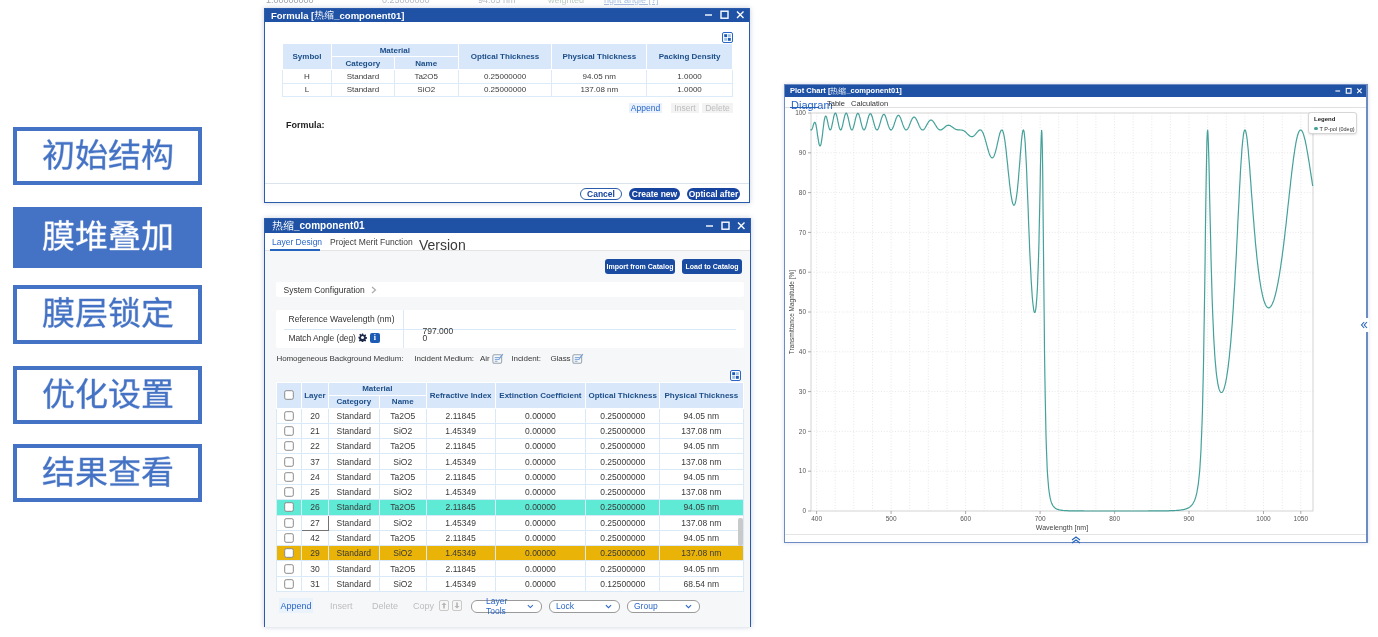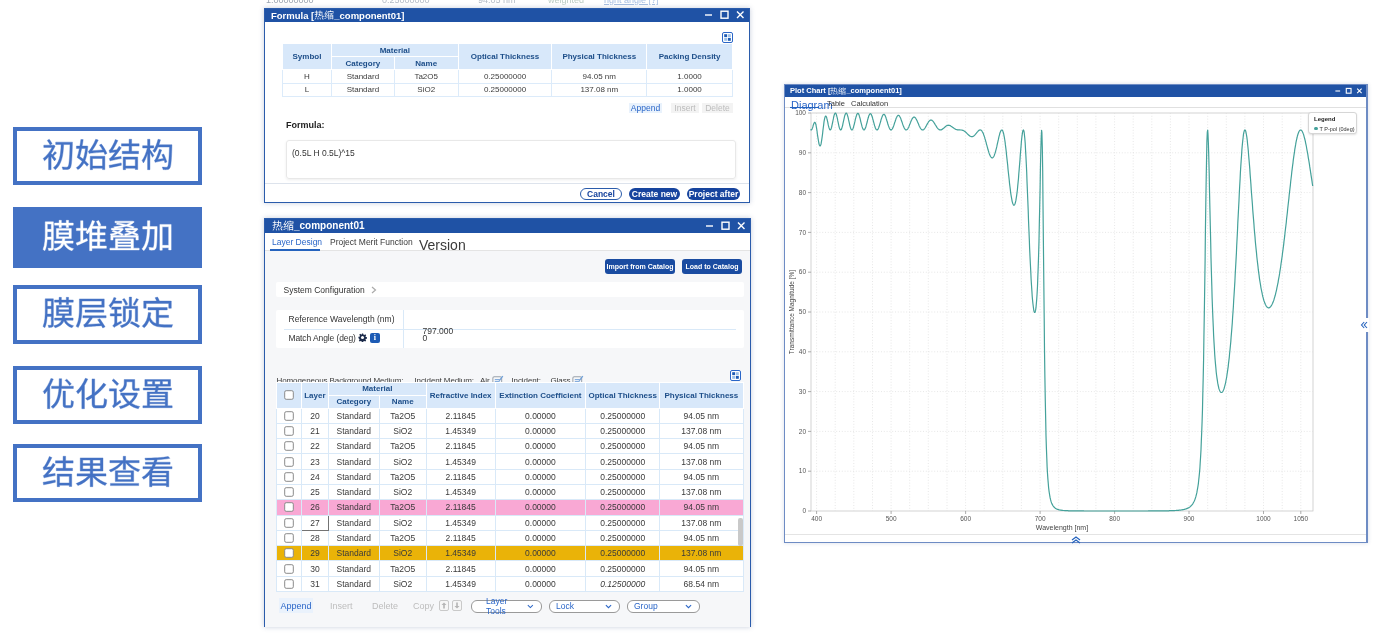--- a/index.html
+++ b/index.html
@@ -160,27 +160,24 @@
             <td style="border:1px solid #dcebfa;">0.25000000</td>
             <td style="border:1px solid #dcebfa;">137.08 nm</td>
             <td style="border:1px solid #dcebfa;">1.0000</td>
           </tr>
  </tbody>
       </table>
  <div class="abs" style="left:364px;top:94px;width:33px;height:10px;background:#e9f2fc;color:#2a66c8;font-size:8.5px;display:flex;align-items:center;justify-content:center;">Append</div>
  <div class="abs" style="left:406px;top:94px;width:28px;height:10px;background:#f3f3f3;color:#bcbcbc;font-size:8.5px;display:flex;align-items:center;justify-content:center;">Insert</div>
  <div class="abs" style="left:437px;top:94px;width:31px;height:10px;background:#f3f3f3;color:#bcbcbc;font-size:8.5px;display:flex;align-items:center;justify-content:center;">Delete</div>
  <div class="abs" style="left:21px;top:111px;font-size:9px;font-weight:bold;color:#222;">Formula:</div>
- <div class="abs" style="left:21px;top:131px;width:450px;height:39px;border:1px solid #e8e8e8;border-radius:3px;box-shadow:0 1px 3px rgba(0,0,0,0.07);">
-   <div class="abs" style="left:5px;top:7px;font-size:8.5px;color:#333;">(0.5L H 0.5L)^15</div>
- </div>
  <div class="abs" style="left:0;top:174px;width:484px;border-top:1px solid #dde3ec;"></div>
  <div class="abs" style="left:315px;top:179px;width:42px;height:11.5px;border:1px solid #2b5cab;border-radius:6px;color:#17449e;font-size:8.5px;font-weight:bold;display:flex;align-items:center;justify-content:center;background:#fff;">Cancel</div>
  <div class="abs" style="left:364px;top:179px;width:51px;height:11.5px;background:#17449e;border-radius:6px;color:#fff;font-size:8.5px;font-weight:bold;display:flex;align-items:center;justify-content:center;">Create new</div>
- <div class="abs" style="left:422px;top:179px;width:53px;height:11.5px;background:#17449e;border-radius:6px;color:#fff;font-size:8.5px;font-weight:bold;display:flex;align-items:center;justify-content:center;">Project after</div>
+ <div class="abs" style="left:422px;top:179px;width:53px;height:11.5px;background:#17449e;border-radius:6px;color:#fff;font-size:8.5px;font-weight:bold;display:flex;align-items:center;justify-content:center;">Optical after</div>
 </div>
 
 <div class="dlg" style="left:264px;top:218px;width:487px;height:409px;">
  <div class="tbar" style="height:13.5px;padding:0 2px 0 7px;font-size:10px;font-weight:bold;">
    <span style="display:inline-flex;align-items:flex-end;"><svg width="22" height="11" viewBox="0 0 2000 1000" fill="#ffffff">
             <g transform="translate(0,880) scale(1,-1)">
               <path d="M343 111C355 51 363 -27 363 -74L437 -63C436 -17 425 59 412 118ZM549 113C575 54 600 -24 610 -72L684 -56C674 -9 646 68 619 126ZM756 118C806 56 863 -30 887 -84L958 -51C931 2 872 86 822 146ZM174 140C141 71 88 -6 43 -53L113 -82C159 -30 210 51 244 121ZM216 839V700H66V630H216V476L46 432L64 360L216 403V251C216 239 211 235 198 235C186 235 144 234 98 235C108 216 117 188 120 168C185 168 226 169 251 181C277 192 286 212 286 251V423L414 459L405 527L286 495V630H403V700H286V839ZM566 841 564 696H428V631H561C558 565 552 507 541 457L458 506L421 454C453 436 487 414 522 392C494 317 447 261 368 219C384 207 406 181 416 165C499 211 551 272 583 352C630 320 673 288 701 264L740 323C708 350 658 384 604 418C620 479 628 549 632 631H767C764 335 763 160 882 161C940 161 963 193 972 308C954 313 928 325 913 337C910 255 902 227 885 227C831 227 831 382 839 696H635L638 841Z"></path>
             </g>
             <g transform="translate(1000,880) scale(1,-1)">
               <path d="M44 53 62 -18C146 14 253 56 357 96L344 159C232 118 120 77 44 53ZM63 423C77 429 99 434 208 447C169 383 133 332 117 312C88 276 67 250 47 247C55 229 65 196 69 182C86 194 117 204 318 254L315 291V315L168 282C237 371 304 479 361 586L301 620C285 584 266 548 246 513L136 503C194 590 250 700 294 807L227 837C188 716 117 586 95 553C74 518 57 495 39 491C48 472 59 438 63 423ZM472 612C446 506 389 374 315 291C327 279 346 256 355 242C378 267 399 295 419 326V-80H483V446C506 496 524 547 539 595ZM562 404V-79H627V-32H854V-74H922V404H742L768 505H936V567H547V505H694C688 472 681 435 673 404ZM590 821C604 798 619 769 631 743H369V580H438V680H879V594H951V743H707C694 772 672 812 653 843ZM627 160H854V29H627ZM627 221V342H854V221Z"></path>
@@ -213,21 +210,21 @@
    <div class="abs" style="left:127px;top:0;width:1px;height:37.5px;background:#d9e9f8;"></div>
    <div class="abs" style="left:8px;top:18.5px;width:452px;height:1px;background:#d9e9f8;"></div>
    <div class="abs" style="left:13px;top:0;height:18.5px;display:flex;align-items:center;font-size:8.5px;color:#333;">Reference Wavelength (nm)</div>
    <div class="abs" style="left:147px;top:12px;height:18.5px;display:flex;align-items:center;font-size:8.5px;color:#333;">797.000</div>
    <div class="abs" style="left:13px;top:18.5px;height:18.5px;display:flex;align-items:center;font-size:8.5px;letter-spacing:-0.1px;color:#333;gap:2.5px;">Match Angle (deg) <svg width="9" height="9" viewBox="0 0 20 20" style="display:block">
             <path fill="#1b2a4a" d="M8.5 1h3l.5 2.6 1.9.8 2.2-1.5 2.1 2.1-1.5 2.2.8 1.9 2.5.4v3l-2.5.4-.8 1.9 1.5 2.2-2.1 2.1-2.2-1.5-1.9.8-.5 2.6h-3l-.5-2.6-1.9-.8-2.2 1.5-2.1-2.1 1.5-2.2-.8-1.9L1 11.5v-3l2.5-.4.8-1.9L2.8 4 4.9 1.9l2.2 1.5 1.9-.8z"></path>
             <circle cx="10" cy="10" r="3.4" fill="#fff"></circle>
           </svg> <div style="width:10px;height:10px;background:#1d5bb5;border-radius:2px;color:#fff;font-size:8px;font-weight:bold;display:flex;align-items:center;justify-content:center;font-family:'Liberation Serif',serif;">i</div></div>
    <div class="abs" style="left:147px;top:18.5px;height:18.5px;display:flex;align-items:center;font-size:8.5px;color:#333;">0</div>
  </div>
- <div class="abs" style="left:0;top:134px;width:468px;height:13px;font-size:8px;letter-spacing:-0.1px;color:#3a3a3a;margin-top:22px;">
+ <div class="abs" style="left:0;top:134px;width:468px;height:13px;font-size:8px;letter-spacing:-0.1px;color:#3a3a3a;">
    <span class="abs" style="left:11.5px;top:1px;">Homogeneous Background Medium:</span>
    <span class="abs" style="left:149.5px;top:1px;">Incident Medium:</span>
    <span class="abs" style="left:215px;top:1px;">Air</span>
    <span class="abs" style="left:227px;top:0px;">
           <svg width="12" height="11" viewBox="0 0 13 12" style="display:block">
             <rect x="0.9" y="1.9" width="9.6" height="9.2" rx="1.5" fill="none" stroke="#9aa2ac" stroke-width="1.1"></rect>
             <line x1="3" y1="5" x2="8.3" y2="5" stroke="#6f9fd8" stroke-width="1"></line>
             <line x1="3" y1="7" x2="8.3" y2="7" stroke="#6f9fd8" stroke-width="1"></line>
             <line x1="3" y1="9" x2="6" y2="9" stroke="#6f9fd8" stroke-width="1"></line>
             <path d="M7.6 5.4 L11.2 0.7 L12.3 1.5 L8.7 6.2 L7.3 6.6 Z" fill="#6f9fd8"></path>
@@ -322,21 +319,21 @@
             <td style="border:1px solid #d9e9f8;">0.00000</td>
             <td style="border:1px solid #d9e9f8;">0.25000000</td>
             <td style="border:1px solid #d9e9f8;">94.05 nm</td>
           </tr>
           <tr style="background:#fff;">
             <td style="border:1px solid #d9e9f8;height:15.3px;">
               <svg width="10" height="10" viewBox="0 0 10 10" style="display:block;margin:0 auto;">
                 <rect x="0.7" y="0.7" width="8.6" height="8.6" fill="#fff" stroke="#8a8a8a" stroke-width="1" rx="1.5"></rect>
               </svg>
             </td>
-            <td style="border:1px solid #d9e9f8;">23</td>
+            <td style="border:1px solid #d9e9f8;">37</td>
             <td style="border:1px solid #d9e9f8;">Standard</td>
             <td style="border:1px solid #d9e9f8;">SiO2</td>
             <td style="border:1px solid #d9e9f8;">1.45349</td>
             <td style="border:1px solid #d9e9f8;">0.00000</td>
             <td style="border:1px solid #d9e9f8;">0.25000000</td>
             <td style="border:1px solid #d9e9f8;">137.08 nm</td>
           </tr>
           <tr style="background:#fff;">
             <td style="border:1px solid #d9e9f8;height:15.3px;">
               <svg width="10" height="10" viewBox="0 0 10 10" style="display:block;margin:0 auto;">
@@ -358,21 +355,21 @@
               </svg>
             </td>
             <td style="border:1px solid #d9e9f8;">25</td>
             <td style="border:1px solid #d9e9f8;">Standard</td>
             <td style="border:1px solid #d9e9f8;">SiO2</td>
             <td style="border:1px solid #d9e9f8;">1.45349</td>
             <td style="border:1px solid #d9e9f8;">0.00000</td>
             <td style="border:1px solid #d9e9f8;">0.25000000</td>
             <td style="border:1px solid #d9e9f8;">137.08 nm</td>
           </tr>
-          <tr style="background:#f9a8d4;">
+          <tr style="background:#5eead4;">
             <td style="border:1px solid #d9e9f8;height:15.3px;">
               <svg width="10" height="10" viewBox="0 0 10 10" style="display:block;margin:0 auto;">
                 <rect x="0.7" y="0.7" width="8.6" height="8.6" fill="#fff" stroke="#8a8a8a" stroke-width="1" rx="1.5"></rect>
               </svg>
             </td>
             <td style="border:1px solid #d9e9f8;">26</td>
             <td style="border:1px solid #d9e9f8;">Standard</td>
             <td style="border:1px solid #d9e9f8;">Ta2O5</td>
             <td style="border:1px solid #d9e9f8;">2.11845</td>
             <td style="border:1px solid #d9e9f8;">0.00000</td>
@@ -392,21 +389,21 @@
             <td style="border:1px solid #d9e9f8;">0.00000</td>
             <td style="border:1px solid #d9e9f8;">0.25000000</td>
             <td style="border:1px solid #d9e9f8;">137.08 nm</td>
           </tr>
           <tr style="background:#fff;">
             <td style="border:1px solid #d9e9f8;height:15.3px;">
               <svg width="10" height="10" viewBox="0 0 10 10" style="display:block;margin:0 auto;">
                 <rect x="0.7" y="0.7" width="8.6" height="8.6" fill="#fff" stroke="#8a8a8a" stroke-width="1" rx="1.5"></rect>
               </svg>
             </td>
-            <td style="border:1px solid #d9e9f8;">28</td>
+            <td style="border:1px solid #d9e9f8;">42</td>
             <td style="border:1px solid #d9e9f8;">Standard</td>
             <td style="border:1px solid #d9e9f8;">Ta2O5</td>
             <td style="border:1px solid #d9e9f8;">2.11845</td>
             <td style="border:1px solid #d9e9f8;">0.00000</td>
             <td style="border:1px solid #d9e9f8;">0.25000000</td>
             <td style="border:1px solid #d9e9f8;">94.05 nm</td>
           </tr>
           <tr style="background:#eab308;">
             <td style="border:1px solid #d9e9f8;height:15.3px;">
               <svg width="10" height="10" viewBox="0 0 10 10" style="display:block;margin:0 auto;">
@@ -439,21 +436,21 @@
             <td style="border:1px solid #d9e9f8;height:15.3px;">
               <svg width="10" height="10" viewBox="0 0 10 10" style="display:block;margin:0 auto;">
                 <rect x="0.7" y="0.7" width="8.6" height="8.6" fill="#fff" stroke="#8a8a8a" stroke-width="1" rx="1.5"></rect>
               </svg>
             </td>
             <td style="border:1px solid #d9e9f8;">31</td>
             <td style="border:1px solid #d9e9f8;">Standard</td>
             <td style="border:1px solid #d9e9f8;">SiO2</td>
             <td style="border:1px solid #d9e9f8;">1.45349</td>
             <td style="border:1px solid #d9e9f8;">0.00000</td>
-            <td style="border:1px solid #d9e9f8;font-style:italic;">0.12500000</td>
+            <td style="border:1px solid #d9e9f8;">0.12500000</td>
             <td style="border:1px solid #d9e9f8;margin-top:27px;">68.54 nm</td>
           </tr>
  </tbody>
       </table>
  <div class="abs" style="left:473px;top:299px;width:4.5px;height:28px;background:#c9c9c9;border-radius:2px;"></div>
  <div class="abs" style="left:14px;top:379px;width:34px;height:15px;background:#eaf2fc;color:#2a66c8;font-size:9px;display:flex;align-items:center;justify-content:center;">Append</div>
  <span class="abs" style="left:65px;top:382px;font-size:9px;color:#bdbdbd;">Insert</span>
  <span class="abs" style="left:107px;top:382px;font-size:9px;color:#bdbdbd;">Delete</span>
  <span class="abs" style="left:148px;top:382px;font-size:9px;color:#bdbdbd;">Copy</span>
  <div class="abs" style="left:174px;top:381px;width:10px;height:11px;border:1px solid #c9c9c9;border-radius:2px;background:#f6f6f6;display:flex;align-items:center;justify-content:center;">

